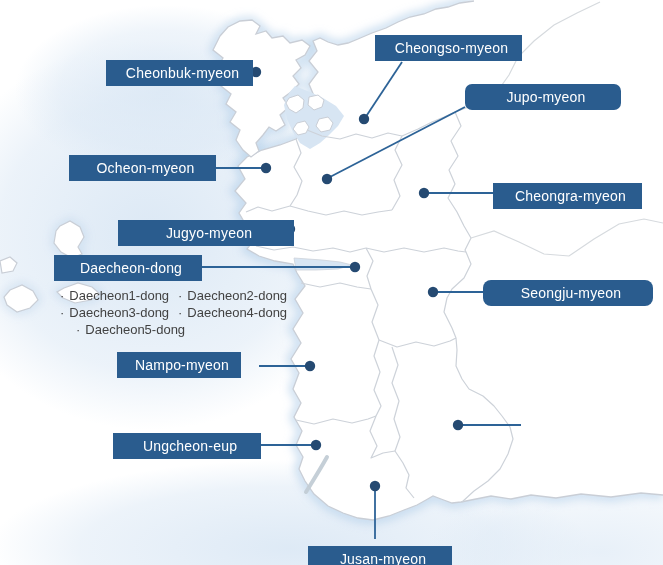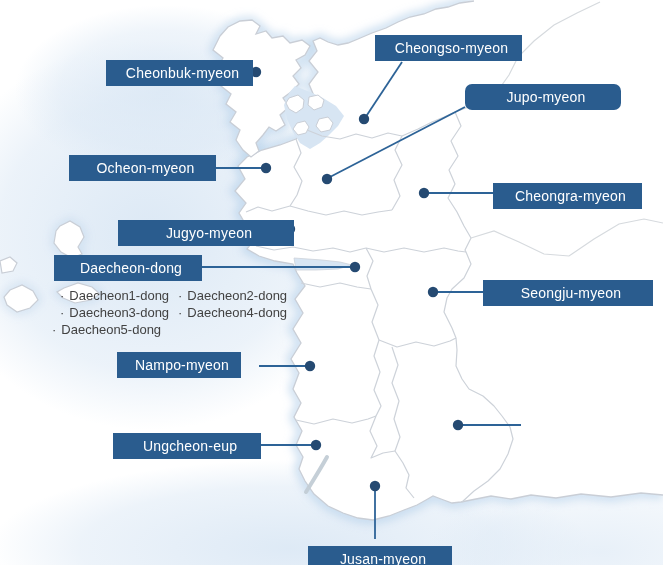--- a/index.html
+++ b/index.html
@@ -132,24 +132,24 @@
     </g>
   </svg>
 
   <div class="lbl" style="left:58px;  top:60px;  width:141px;margin-left:48px;">Cheonbuk-myeon</div>
   <div class="lbl" style="left:375px; top:35px;  width:141px;">Cheongso-myeon</div>
   <div class="lbl" style="left:465px; top:84px;  width:150px;border-radius:7px;">Jupo-myeon</div>
   <div class="lbl" style="left:69px;  top:155px; width:141px;">Ocheon-myeon</div>
   <div class="lbl" style="left:493px; top:183px; width:143px;">Cheongra-myeon</div>
   <div class="lbl" style="left:78px;  top:220px; width:170px;margin-left:40px;">Jugyo-myeon</div>
   <div class="lbl" style="left:54px;  top:255px; width:142px;">Daecheon-dong</div>
-  <div class="lbl" style="left:483px; top:280px; width:164px;">Seongju-myeon</div>
+  <div class="lbl" style="left:483px; top:280px; width:164px;border-radius:8px;">Seongju-myeon</div>
   <div class="lbl" style="left:117px; top:352px; width:118px;">Nampo-myeon</div>
   <div class="lbl" style="left:113px; top:433px; width:142px;">Ungcheon-eup</div>
   <div class="lbl" style="left:308px; top:539px; width:138px;margin-top:7px;">Jusan-myeon</div>
 
   <div class="sub" style="left:60px;  top:288px;"><span class="bullet">·</span><span>Daecheon1-dong</span></div>
   <div class="sub" style="left:178px; top:288px;"><span class="bullet">·</span><span>Daecheon2-dong</span></div>
   <div class="sub" style="left:60px;  top:305px;"><span class="bullet">·</span><span>Daecheon3-dong</span></div>
   <div class="sub" style="left:178px; top:305px;"><span class="bullet">·</span><span>Daecheon4-dong</span></div>
-  <div class="sub" style="left:52px;  top:322px;"><span class="bullet">·</span><span>Daecheon5-dong</span></div>
+  <div class="sub" style="left:76px;  top:322px;"><span class="bullet">·</span><span>Daecheon5-dong</span></div>
 
 </div>
 
 </body></html>

